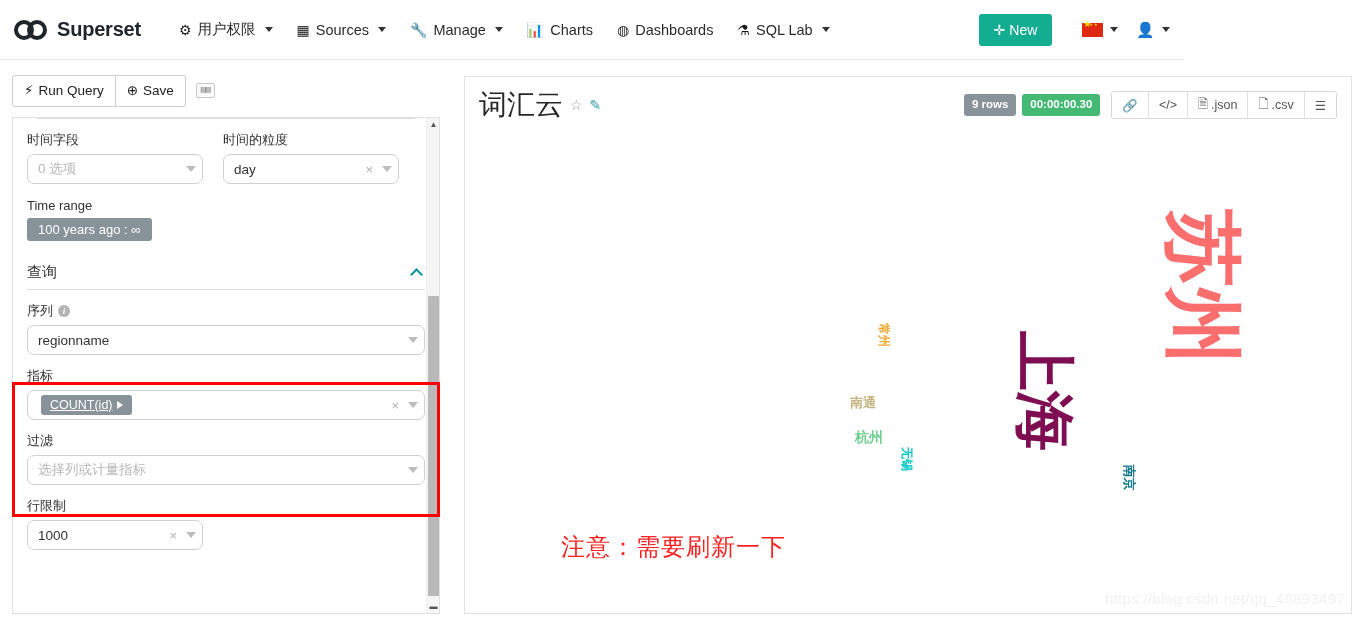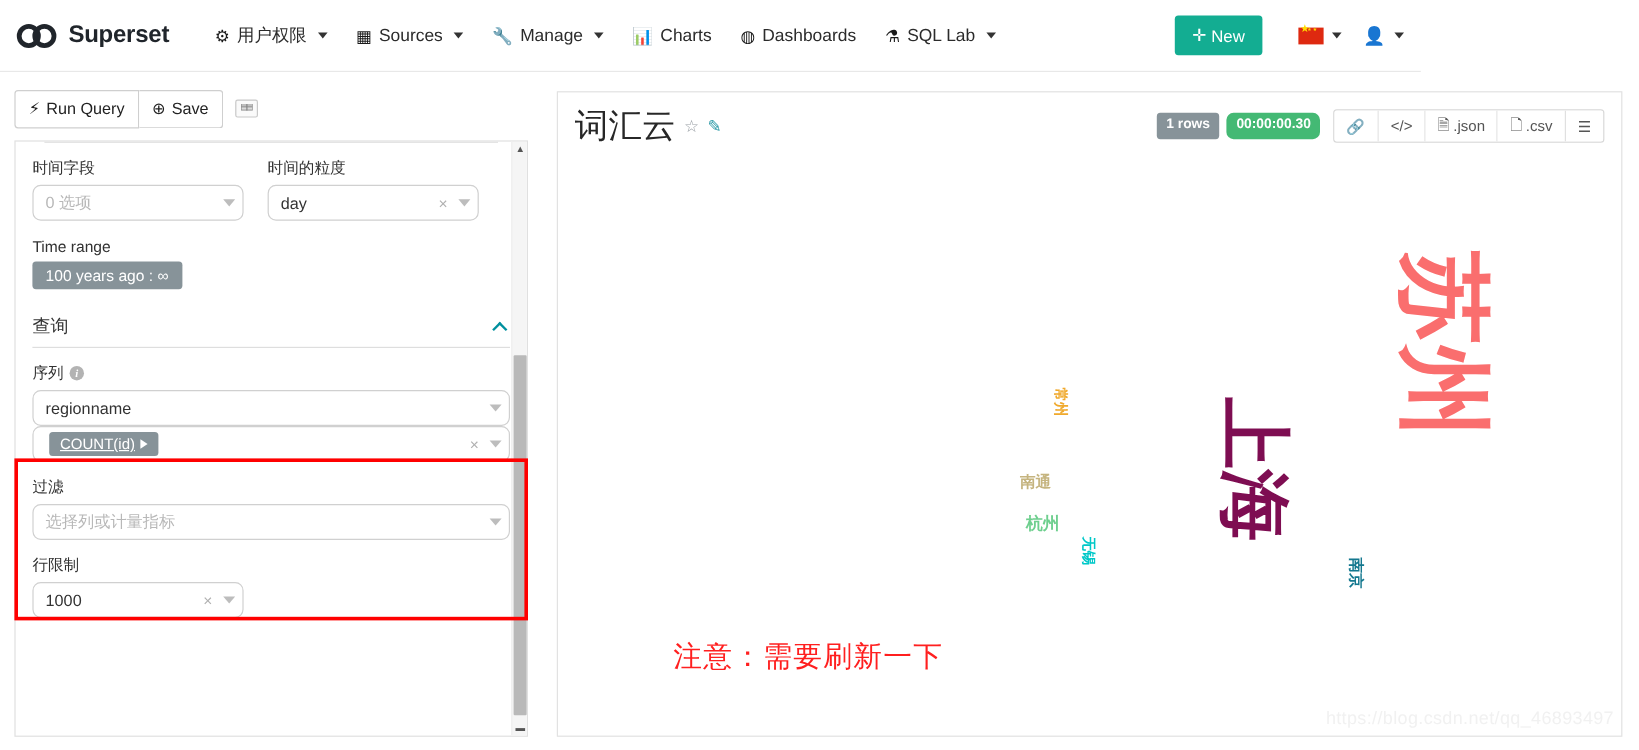--- a/index.html
+++ b/index.html
@@ -173,21 +173,21 @@
   }
   .chart-title { font-size: 28px; color: #272727; line-height: 1; }
   .title-ico { color: #9aa0a6; font-size: 14px; margin-left: 7px; cursor: pointer; }
   .title-ico.edit { color: #2f9ba8; }
   .head-right { margin-left: auto; display: flex; align-items: center; gap: 6px; }
   .badge {
     font-size: 11.5px; color: #fff; padding: 4px 8px; border-radius: 3px;
     font-weight: bold; line-height: 1.2;
   }
   .badge.rows { background: #879399; }
-  .badge.time { background: #44b974; border-radius: 6px; }
+  .badge.time { background: #44b974; }
   .icon-bar { display: flex; border: 1px solid #d8d8d8; border-radius: 3px; overflow: hidden; margin-left: 5px; }
   .icon-btn {
     background: #fff; border: none; border-right: 1px solid #e0e0e0;
     font-size: 12.5px; color: #555; padding: 5px 10px; cursor: pointer;
     display: flex; align-items: center; gap: 3px; font-family: inherit; height: 26px;
   }
   .icon-btn:last-child { border-right: none; }
 
   .chart-body { position: relative; height: 478px; overflow: hidden; }
   .word { position: absolute; font-weight: bold; line-height: 1; white-space: nowrap;
@@ -314,20 +314,21 @@
             <span>序列</span>
             <span class="info-ico">i</span>
           </div>
           <div class="select">
             <span class="val">regionname</span>
             <span class="sel-arrow"></span>
           </div>
         </div>
 
         <div>
+          <div class="field-label">指标</div>
           <div class="select">
             <span class="val">
               <span class="tag-metric">
                 <span>COUNT(id)</span>
                 <span class="tri"></span>
               </span>
             </span>
             <span class="sel-x">×</span>
             <span class="sel-arrow"></span>
           </div>
@@ -362,21 +363,21 @@
   </div>
 
   <div class="chart-panel">
     <div class="chart-head">
       <div style="display:flex; align-items:center;">
         <span class="chart-title">词汇云</span>
         <span class="title-ico">☆</span>
         <span class="title-ico edit">✎</span>
       </div>
       <div class="head-right">
-        <span class="badge rows">1 rows</span>
+        <span class="badge rows">9 rows</span>
         <span class="badge time">00:00:00.30</span>
         <div class="icon-bar">
           <button class="icon-btn">
             <span>🔗</span>
           </button>
           <button class="icon-btn">
             <span>&lt;/&gt;</span>
           </button>
           <button class="icon-btn">
             <span>🗎</span>

